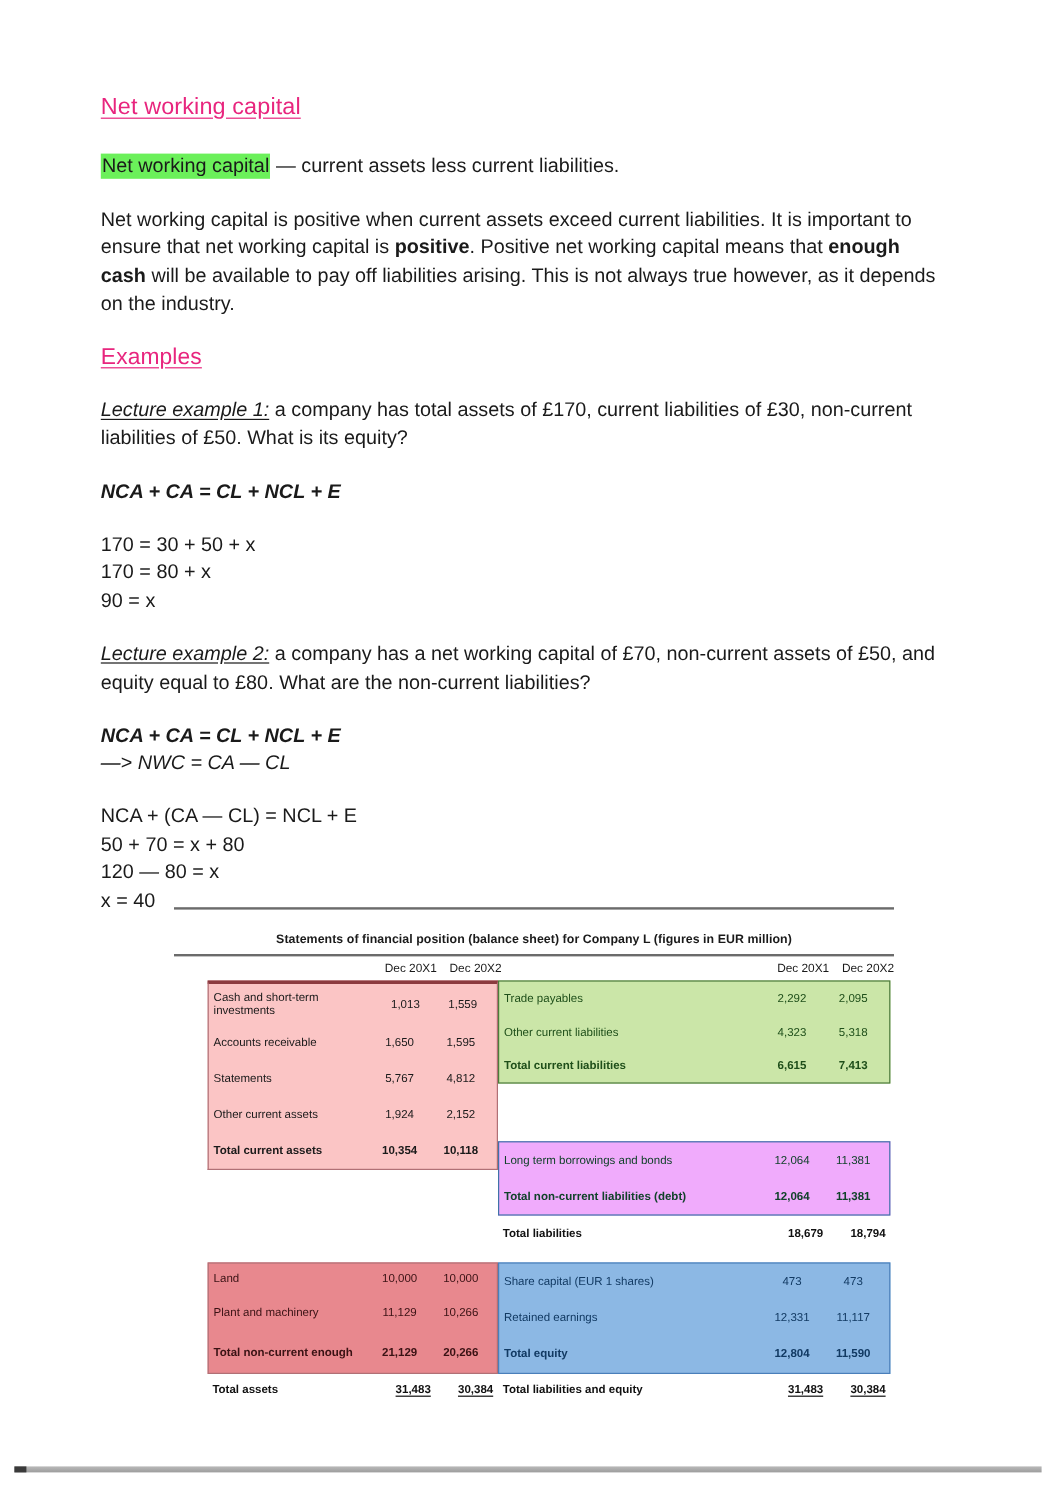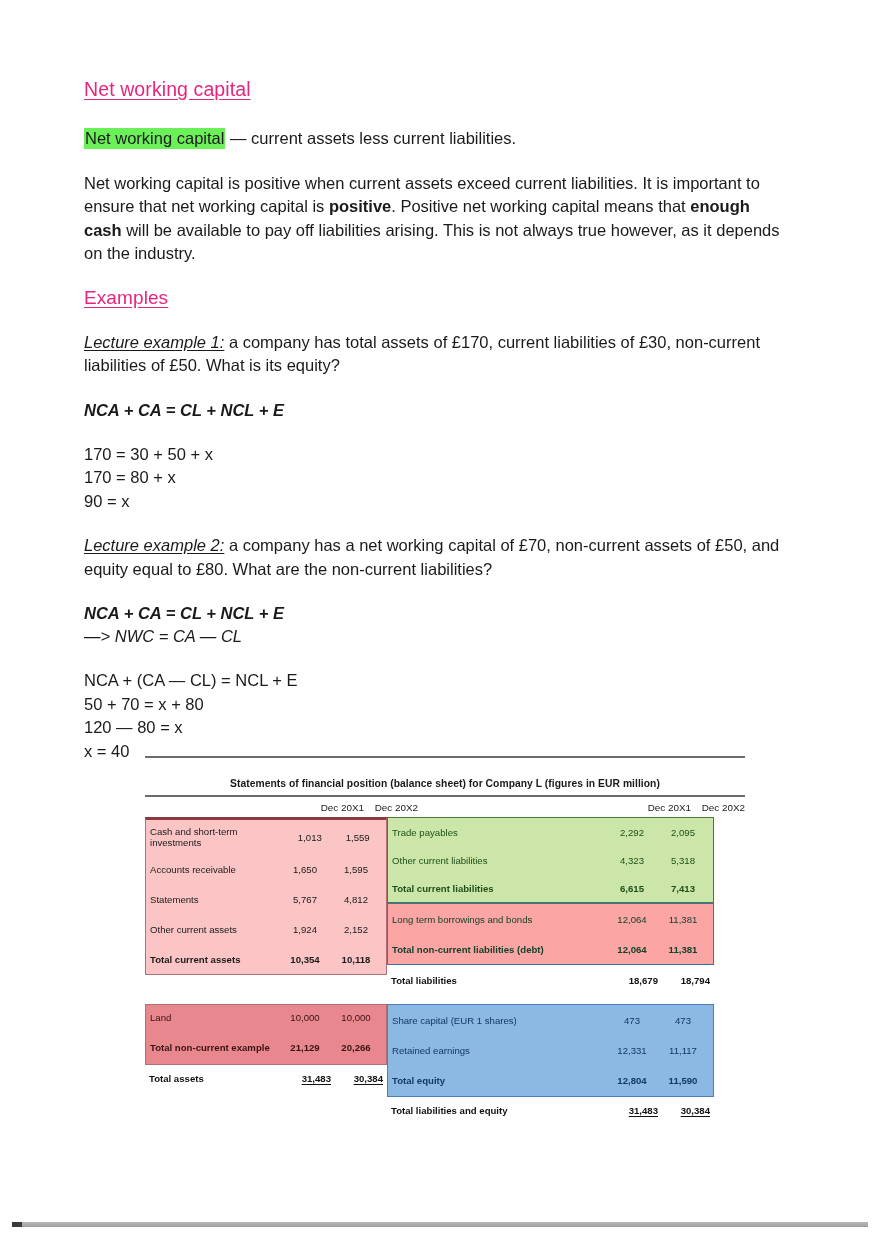--- a/index.html
+++ b/index.html
@@ -126,42 +126,43 @@
   .ch-y1, .ch-y2 {
     width: 52px;
     text-align: right;
   }
   .ch-y2 { width: 54px; }
 
   .grid {
     display: flex;
     align-items: flex-start;
   }
-  .col-left  { width: 242px; }
+  .col-left  { width: 242px; margin-left: 28px; }
   .col-right { width: 327px; }
 
   .block {
     box-sizing: border-box;
   }
   .block-ca {
     background: #fbc5c5;
     border: 1px solid #b07076;
     border-top: 3px solid #8c3a3f;
   }
   .block-nca {
     background: #e8888e;
     border: 1px solid #b07076;
   }
   .block-cl {
     background: #cbe6a8;
     border: 1px solid #4c7a3b;
   }
   .block-ncl {
-    background: #fca5a5;
+    background: #f0abfc;
     border: 1px solid #3f72a8;
+    margin-top: 48px;
   }
   .block-eq {
     background: #8cb8e4;
     border: 1px solid #4a7fba;
   }
 
   .row {
     display: flex;
     align-items: center;
     padding: 0 4px;
@@ -352,22 +353,27 @@
 
     <div class="grid">
 
       <div class="col-left">
         <div class="block block-nca">
           <div class="row drk-text" style="height:25px">
             <div class="lbl">Land</div>
             <div class="v1">10,000</div>
             <div class="v2">10,000</div>
           </div>
+          <div class="row drk-text" style="height:32px">
+            <div class="lbl">Plant and machinery</div>
+            <div class="v1">11,129</div>
+            <div class="v2">10,266</div>
+          </div>
           <div class="row bold-row drk-text" style="height:34px">
-            <div class="lbl">Total non-current example</div>
+            <div class="lbl">Total non-current enough</div>
             <div class="v1">21,129</div>
             <div class="v2">20,266</div>
           </div>
         </div>
         <div class="total-row" style="height:26px">
           <div class="lbl">Total assets</div>
           <div class="v1 uline">31,483</div>
           <div class="v2 uline">30,384</div>
         </div>
       </div>

